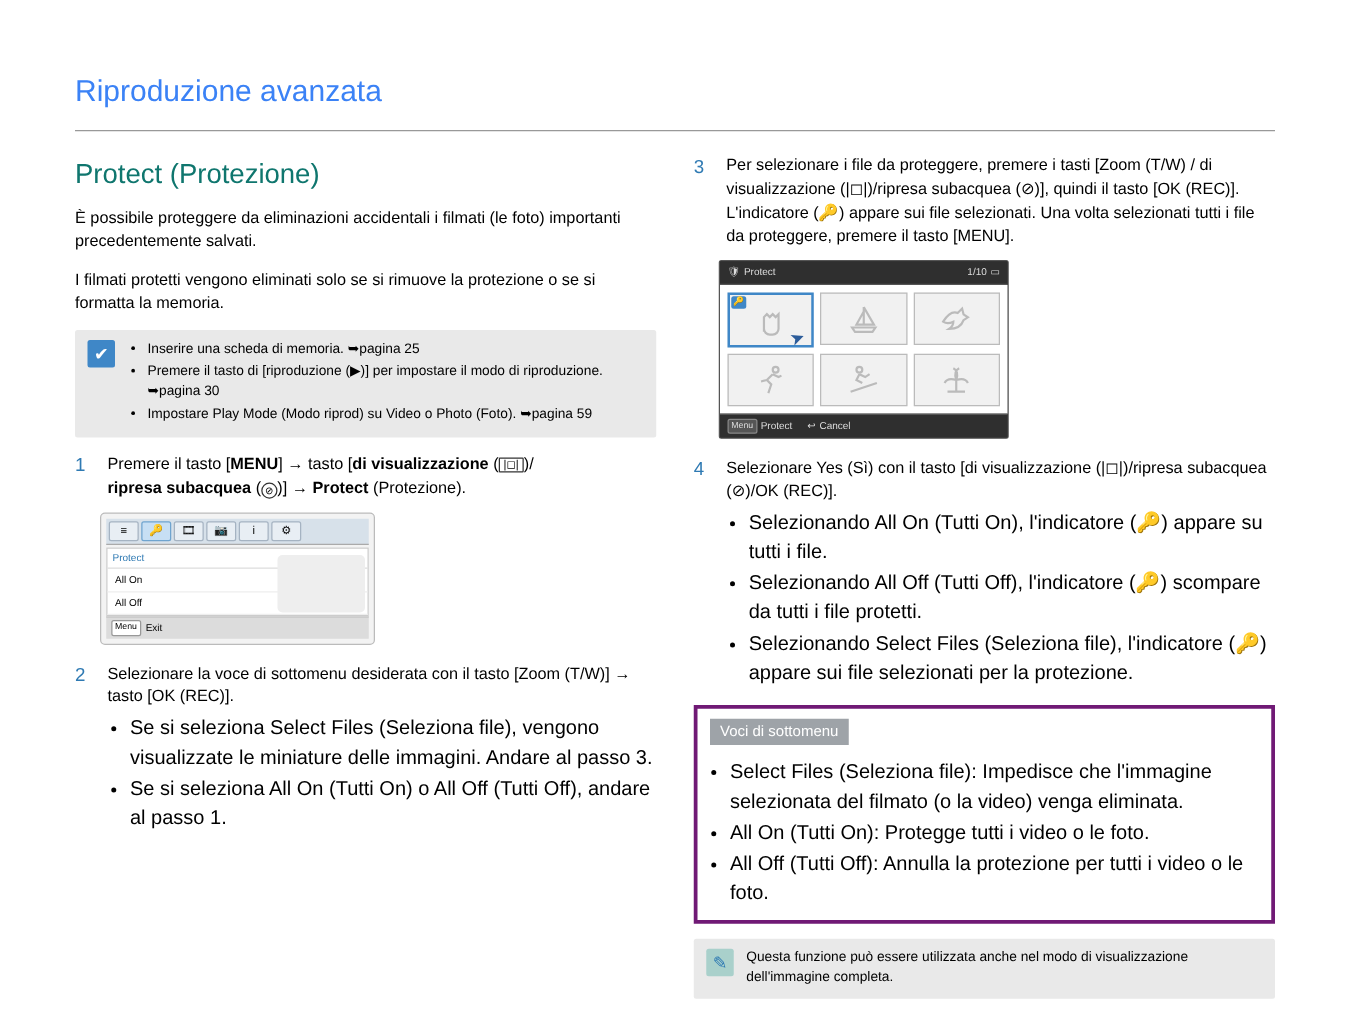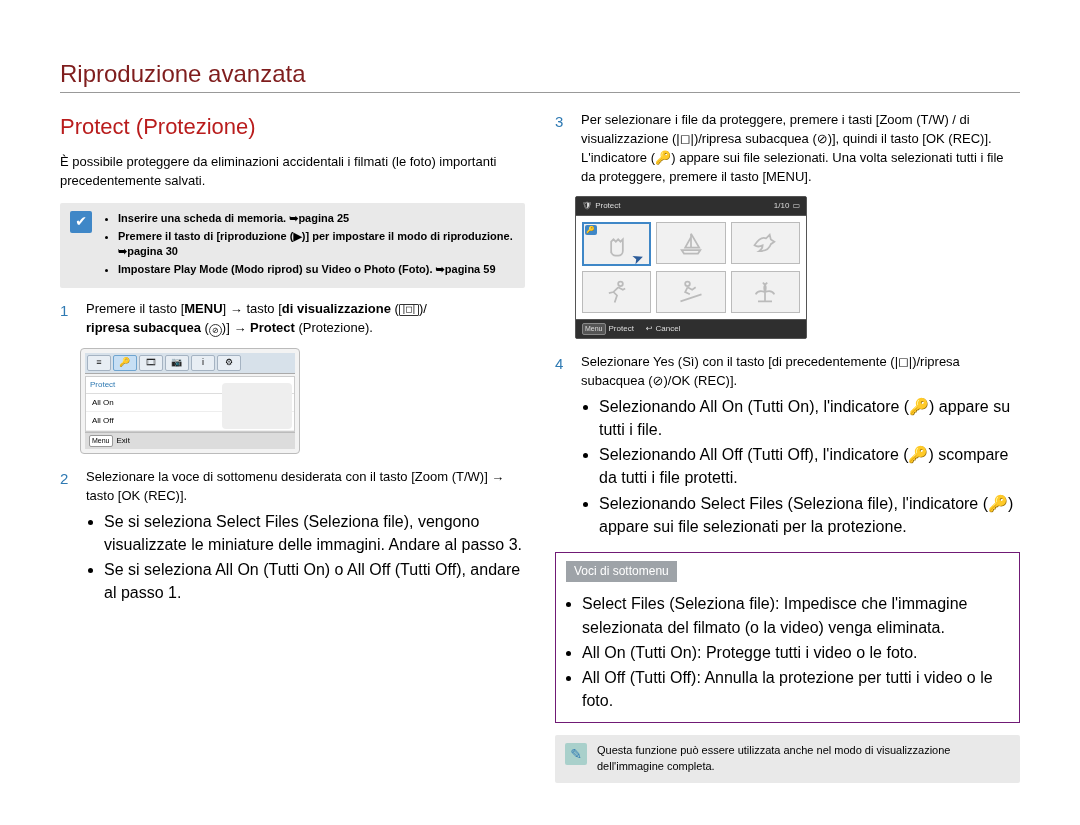--- a/index.html
+++ b/index.html
@@ -11,28 +11,28 @@
     width: 1080px;
     height: 825px;
     box-sizing: border-box;
   }
   .page {
     padding: 60px 60px 20px 60px;
   }
   .page-title {
     font-size: 24px;
     font-weight: normal;
-    color: #7f1d1d;
+    color: #3b82f6;
     border-bottom: 1px solid #999;
-    padding-bottom: 4px;
+    padding-bottom: 16px;
     margin: 0 0 18px 0;
   }
   .section-title {
     font-size: 22px;
-    color: #b91c1c;
+    color: #0f766e;
     margin: 0 0 10px 0;
     font-weight: normal;
   }
   .columns {
     display: flex;
     gap: 30px;
   }
   .col {
     flex: 1;
     font-size: 13px;
@@ -71,21 +71,20 @@
     background: #a9d0cb;
     color: #2f7ab3;
     border-radius: 2px;
     width: 22px;
     height: 22px;
     font-size: 14px;
   }
   .note-list {
     margin: 0;
     padding-left: 16px;
-    font-weight: bold;
   }
   .note-list li {
     margin-bottom: 2px;
   }
   .step-row {
     display: flex;
     gap: 10px;
     margin-bottom: 10px;
   }
   .step-num {
@@ -226,21 +225,21 @@
     padding: 3px 6px;
     background: #2f2f2f;
     border-top:1px solid #555;
     font-size:8px;
   }
   .device2-btn {
     display:flex;align-items:center;gap:3px;
   }
 
   .info-box {
-    border: 1px solid #701a75;
+    border: 3px solid #701a75;
     padding: 8px 10px;
     font-size: 11px;
     margin-bottom: 12px;
     margin-top: 12px;
   }
   .info-box-title {
     background: #9ea3a8;
     color: #fff;
     padding: 2px 8px;
     font-size: 12px;
@@ -262,20 +261,21 @@
 <div class="page">
 
   <h1 class="page-title">Riproduzione avanzata</h1>
 
   <div class="columns">
 
     <div class="col">
       <h2 class="section-title">Protect (Protezione)</h2>
 
       <p class="intro">È possibile proteggere da eliminazioni accidentali i filmati (le foto) importanti precedentemente salvati.</p>
+      <p class="intro">I filmati protetti vengono eliminati solo se si rimuove la protezione o se si formatta la memoria.</p>
 
       <div class="note-box">
         <span class="note-icon note-blue">✔</span>
         <ul class="note-list">
           <li>Inserire una scheda di memoria. ➥pagina 25</li>
           <li>Premere il tasto di [riproduzione (▶)] per impostare il modo di riproduzione. ➥pagina 30</li>
           <li>Impostare Play Mode (Modo riprod) su Video o Photo (Foto). ➥pagina 59</li>
         </ul>
       </div>
 
@@ -384,21 +384,21 @@
           <span class="device2-btn">
             <span>↩</span>
             <span>Cancel</span>
           </span>
         </div>
       </div>
 
       <div class="step-row">
         <div class="step-num">4</div>
         <div class="step-body">
-          <span>Selezionare Yes (Sì) con il tasto [di precedentemente (|◻|)/ripresa subacquea (⊘)/OK (REC)].</span>
+          <span>Selezionare Yes (Sì) con il tasto [di visualizzazione (|◻|)/ripresa subacquea (⊘)/OK (REC)].</span>
           <ul class="sub-list">
             <li>Selezionando All On (Tutti On), l'indicatore (🔑) appare su tutti i file.</li>
             <li>Selezionando All Off (Tutti Off), l'indicatore (🔑) scompare da tutti i file protetti.</li>
             <li>Selezionando Select Files (Seleziona file), l'indicatore (🔑) appare sui file selezionati per la protezione.</li>
           </ul>
         </div>
       </div>
 
       <div class="info-box">
         <div class="info-box-title">Voci di sottomenu</div>

